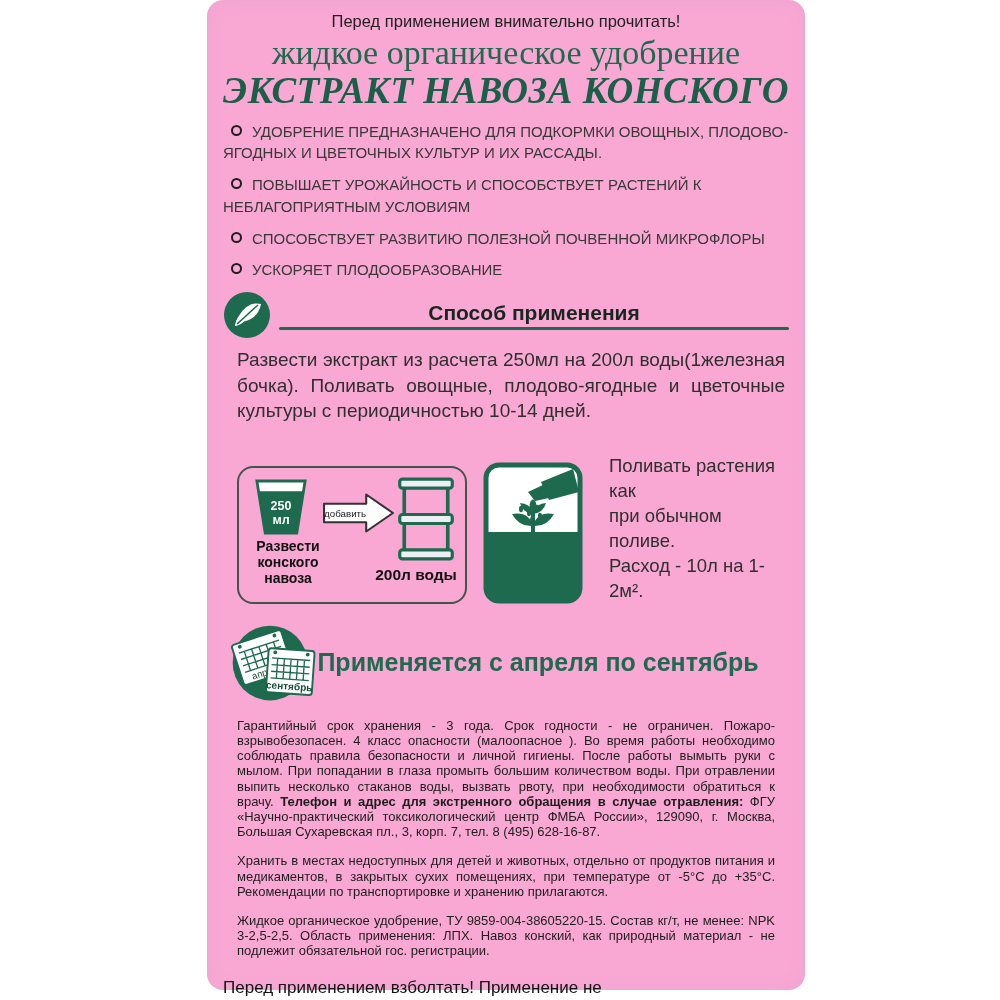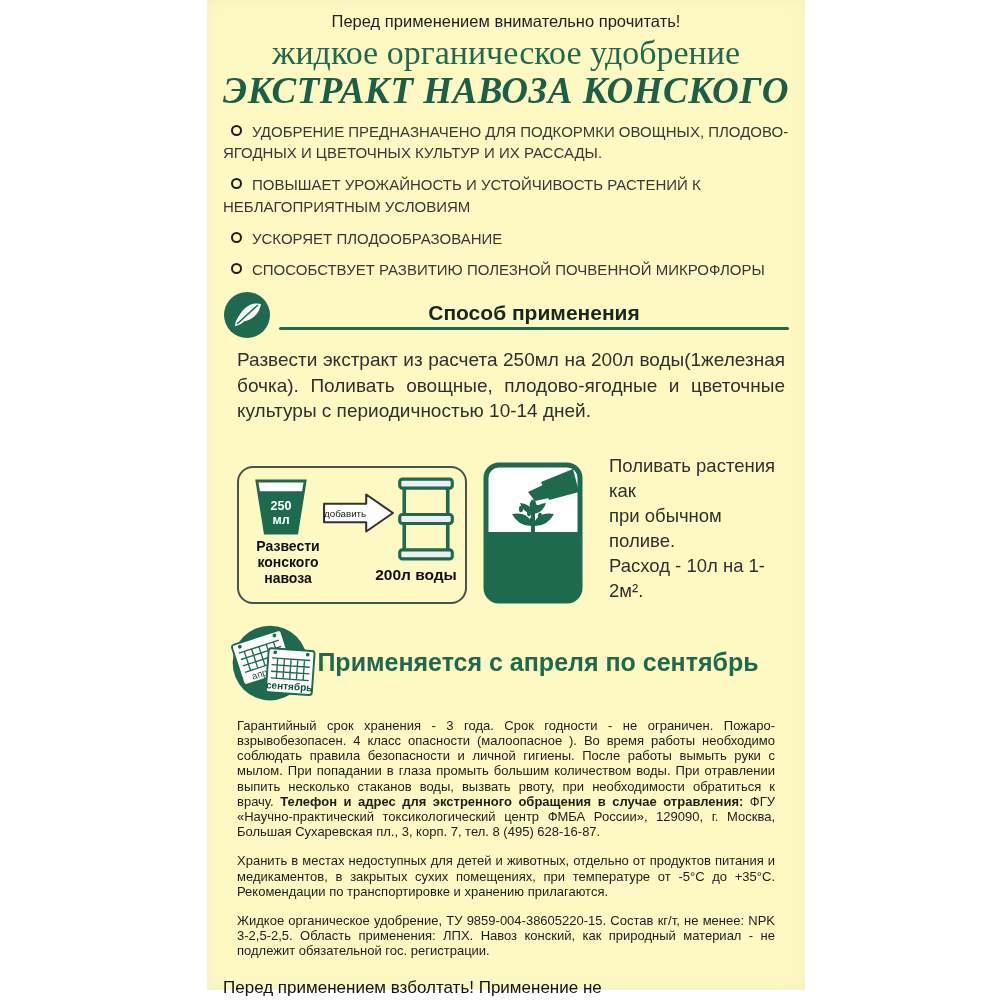--- a/index.html
+++ b/index.html
@@ -2,22 +2,23 @@
 <html><head>
 <meta charset="utf-8">
 <style>
   html, body { margin: 0; padding: 0; width: 1000px; height: 1000px; overflow: hidden; background: #ffffff; }
   body { font-family: "Liberation Sans", sans-serif; color: #2b2b2b; }
 
   .page { position: relative; width: 1000px; height: 1000px; background: #ffffff; }
 
   .label {
     position: absolute; left: 207px; top: 0; width: 598px; height: 990px;
-    background: #fef9c3; box-sizing: border-box; padding: 12px 16px 0 16px;
+    background: #f9a8d4; box-sizing: border-box; padding: 12px 16px 0 16px;
     box-shadow: inset 0 0 18px rgba(120,130,160,0.08);
+    border-radius: 16px;
   }
 
   .notice { text-align: center; font-size: 16.5px; color: #1f1f1f; }
 
   .subtitle {
     font-family: "Liberation Serif", serif; color: #1d6a4e;
     font-size: 34px; text-align: center; margin-top: 4px; line-height: 1.05;
   }
   .title {
     font-family: "Liberation Serif", serif; color: #1a5f47; font-weight: bold;
@@ -77,23 +78,23 @@
 
 <div class="page">
   <div class="label">
 
     <div class="notice">Перед применением внимательно прочитать!</div>
     <div class="subtitle">жидкое органическое удобрение</div>
     <div class="title">ЭКСТРАКТ НАВОЗА КОНСКОГО</div>
 
     <div class="benefits">
       <div class="benefit"><span class="ring"></span><span>УДОБРЕНИЕ ПРЕДНАЗНАЧЕНО ДЛЯ ПОДКОРМКИ ОВОЩНЫХ, ПЛОДОВО-ЯГОДНЫХ И ЦВЕТОЧНЫХ КУЛЬТУР И ИХ РАССАДЫ.</span></div>
-      <div class="benefit"><span class="ring"></span><span>ПОВЫШАЕТ УРОЖАЙНОСТЬ И УСТОЙЧИВОСТЬ РАСТЕНИЙ К НЕБЛАГОПРИЯТНЫМ УСЛОВИЯМ</span></div>
+      <div class="benefit"><span class="ring"></span><span>ПОВЫШАЕТ УРОЖАЙНОСТЬ И СПОСОБСТВУЕТ РАСТЕНИЙ К НЕБЛАГОПРИЯТНЫМ УСЛОВИЯМ</span></div>
+      <div class="benefit"><span class="ring"></span><span>СПОСОБСТВУЕТ РАЗВИТИЮ ПОЛЕЗНОЙ ПОЧВЕННОЙ МИКРОФЛОРЫ</span></div>
       <div class="benefit"><span class="ring"></span><span>УСКОРЯЕТ ПЛОДООБРАЗОВАНИЕ</span></div>
-      <div class="benefit"><span class="ring"></span><span>СПОСОБСТВУЕТ РАЗВИТИЮ ПОЛЕЗНОЙ ПОЧВЕННОЙ МИКРОФЛОРЫ</span></div>
     </div>
 
     <div class="usage-header">
       <svg class="leaf-badge" viewBox="0 0 48 48">
         <circle cx="24" cy="24" r="23" fill="#1d6a4e"></circle>
         <path d="M13 31 C20 14 30 11 38 13 C36 25 26 31 15 31 Z" fill="#ffffff"></path>
         <path d="M12 35 C13 26 18 22 25 21 C24 29 19 34 12 35 Z" fill="#ffffff"></path>
         <path d="M14 33 C22 26 28 20 35 14" stroke="#1d6a4e" stroke-width="1.6" fill="none"></path>
       </svg>
       <div class="usage-header-right">

